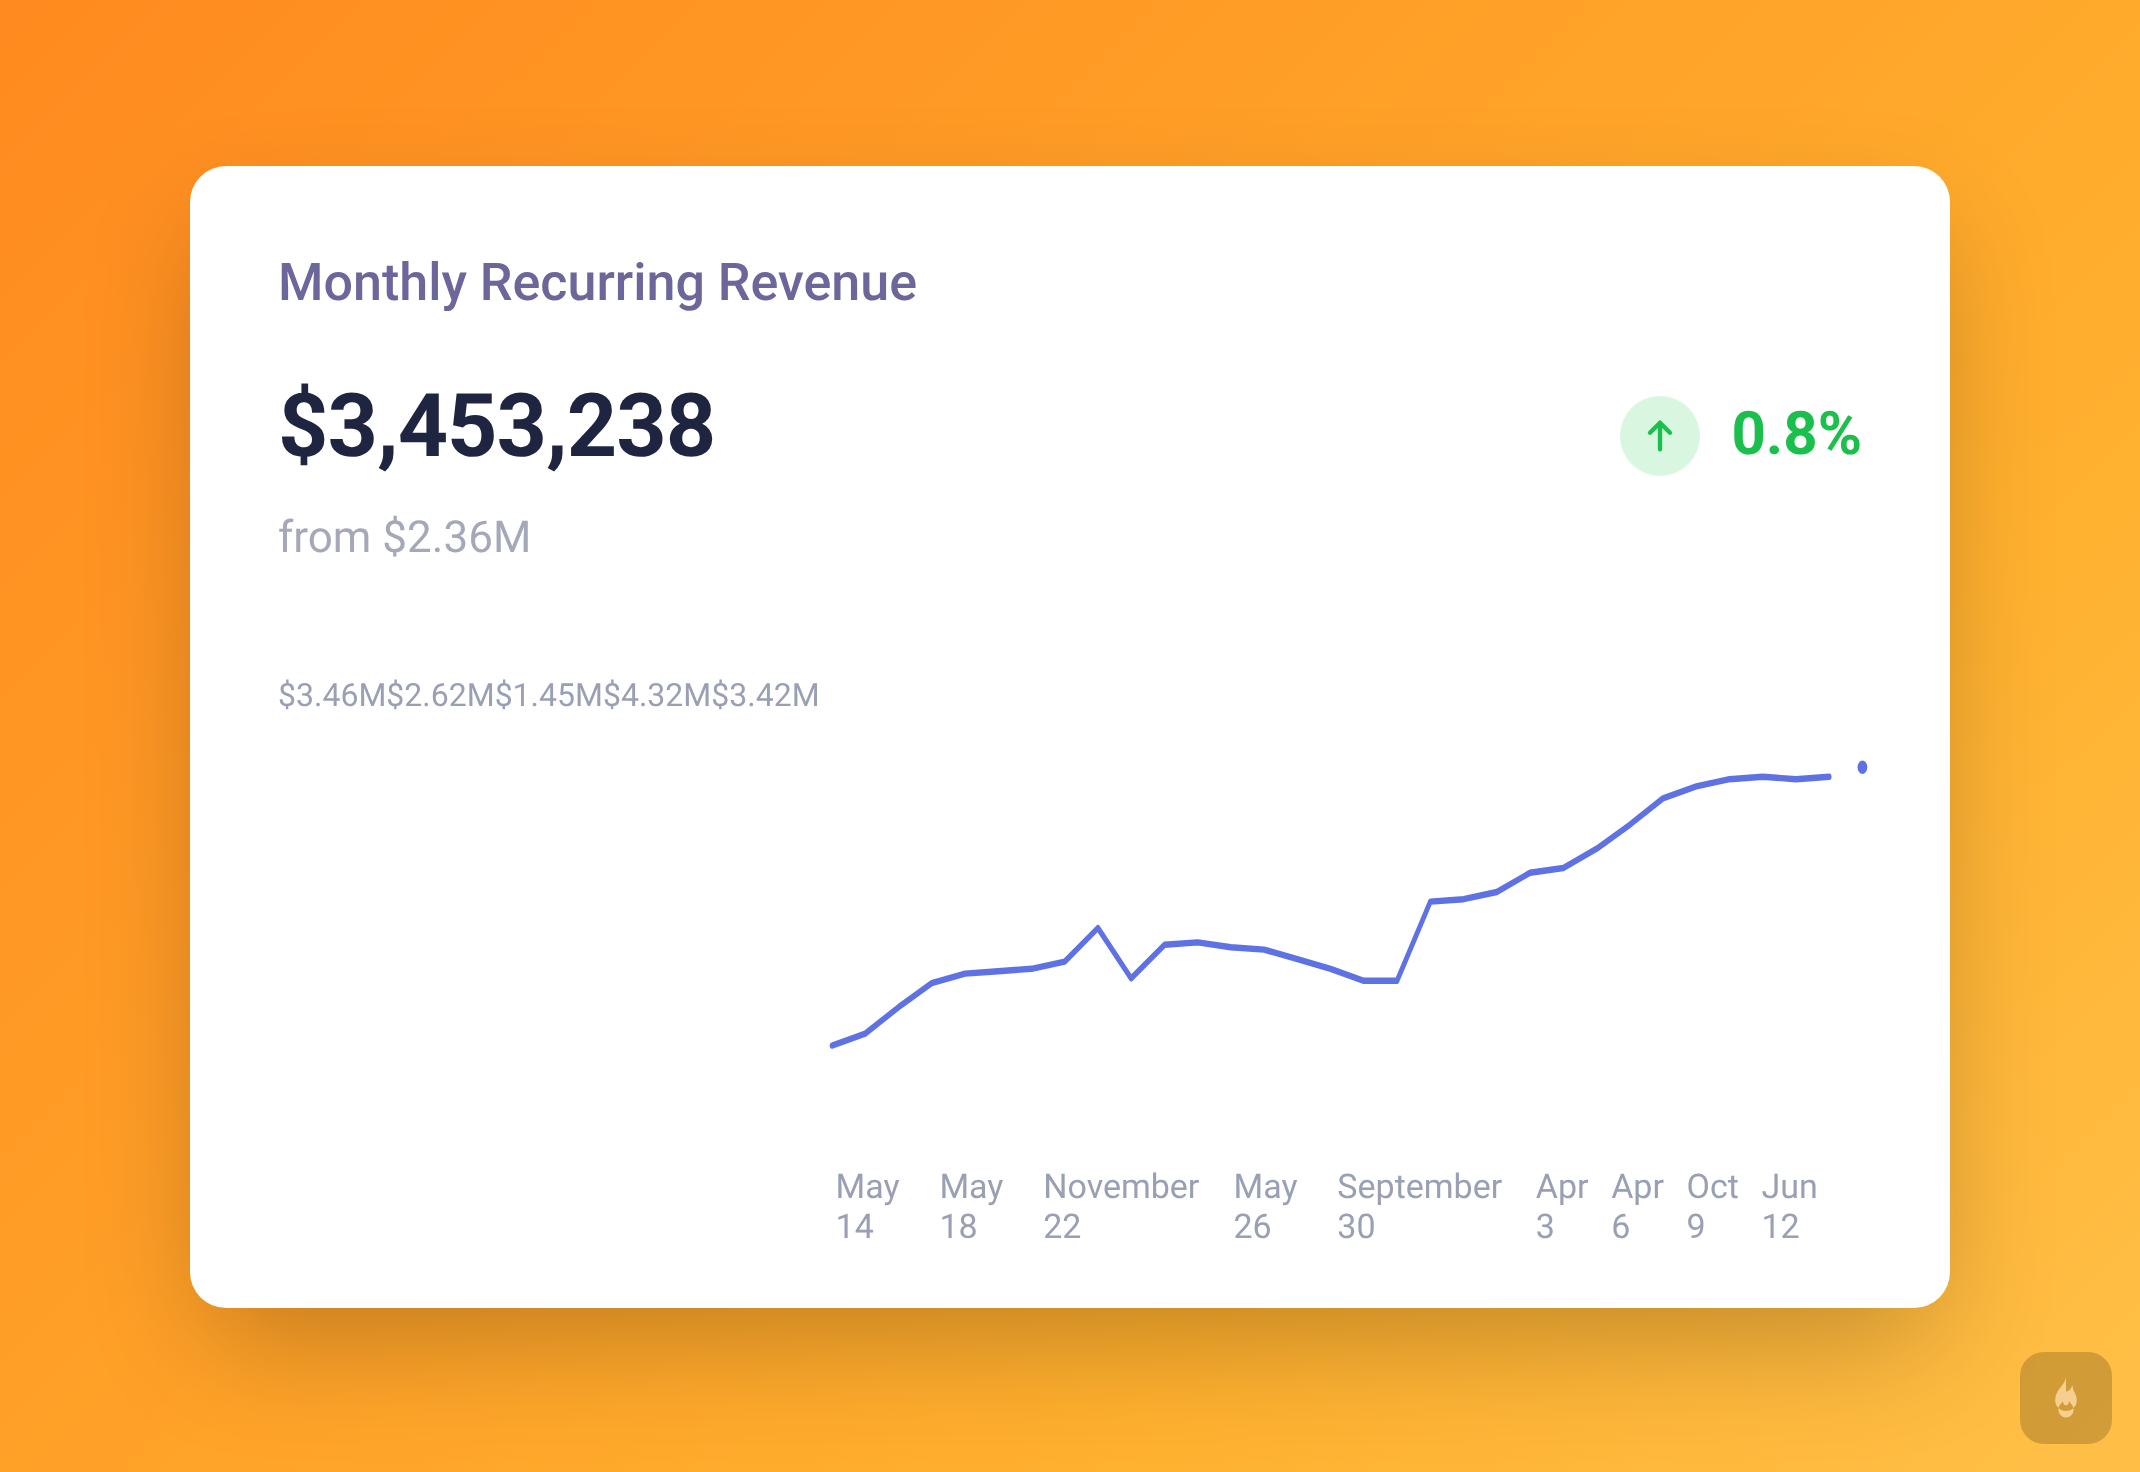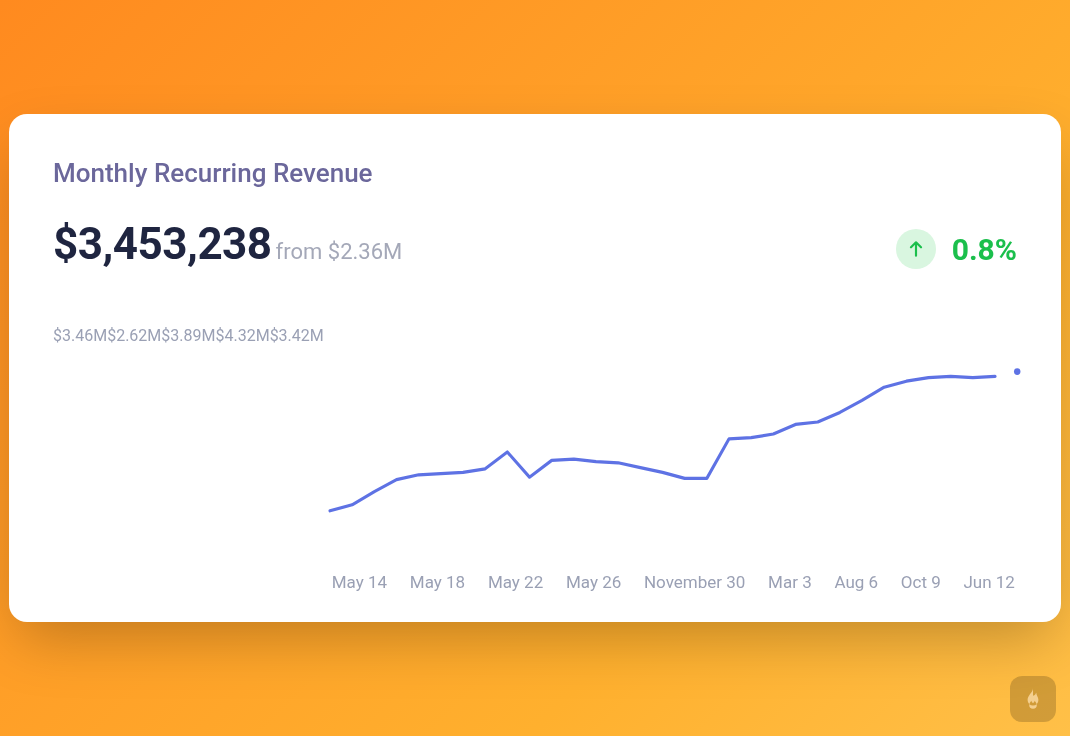--- a/index.html
+++ b/index.html
@@ -10,37 +10,37 @@
     display: flex;
     align-items: center;
     justify-content: center;
     min-height: 736px;
     width: 1070px;
     position: relative;
   }
   .card {
     background: #fff;
     border-radius: 18px;
-    width: 1052px;
+    width: 880px;
     padding: 44px 44px 30px 44px;
     box-shadow: 0 24px 60px -10px rgba(0,0,0,0.25);
   }
   .title {
     font-size: 26px;
     font-weight: 500;
     color: #6b679b;
     margin-bottom: 30px;
   }
   .stat-row {
     display: flex;
     align-items: baseline;
     justify-content: space-between;
     margin-bottom: 56px;
   }
-  .stat-left { display: flex; align-items: baseline; gap: 4px; }
+  .stat-left { display: flex; align-items: baseline; gap: 18px; flex-direction: column; }
   .big-number {
     font-size: 44px;
     font-weight: 700;
     color: #1f2540;
     letter-spacing: -0.5px;
   }
   .from-text {
     font-size: 22px;
     color: #a4a8b8;
   }
@@ -121,39 +121,39 @@
           </svg>
       </span>
       <span class="percent">0.8%</span>
     </div>
   </div>
 
   <div class="chart-wrap">
     <div class="y-axis">
         <span>$3.46M</span>
         <span>$2.62M</span>
-        <span>$3.89M</span>
+        <span>$1.45M</span>
         <span>$4.32M</span>
         <span>$3.42M</span>
       </div>
     <div class="plot-col">
       <div class="plot">
         <svg viewBox="0 0 720 240" preserveAspectRatio="none">
           <path class="line" d="M0.0 184.8 L23.2 178.8 L46.5 165.6 L69.7 153.6 L92.9 148.8 L116.1 147.6 L139.4 146.4 L162.6 142.8 L185.8 126.0 L209.0 151.2 L232.3 134.4 L255.5 133.2 L278.7 135.6 L301.9 136.8 L325.2 141.6 L348.4 146.4 L371.6 152.4 L394.8 152.4 L418.1 112.8 L441.3 111.6 L464.5 108.0 L487.7 98.4 L511.0 96.0 L534.2 86.4 L557.4 74.4 L580.6 61.2 L603.9 55.2 L627.1 51.6 L650.3 50.4 L673.5 51.6 L696.8 50.4"></path>
           <circle class="dot" r="3.4" cx="720.0" cy="45.6"></circle>
         </svg>
       </div>
       <div class="x-axis">
           <span>May 14</span>
           <span>May 18</span>
-          <span>May 22</span>
+          <span>November 22</span>
           <span>May 26</span>
-          <span>November 30</span>
-          <span>Mar 3</span>
-          <span>Aug 6</span>
+          <span>September 30</span>
+          <span>Apr 3</span>
+          <span>Apr 6</span>
           <span>Oct 9</span>
           <span>Jun 12</span>
         </div>
     </div>
   </div>
 </div>
 
 <div class="corner-logo">
   <svg viewBox="0 0 24 24">
       <path fill="#f4cf8f" d="M12 2c0 4-5 6-5 11a5 5 0 0 0 10 0c0-3-2-4-2-7 0 0-1 3-3 3 0-3 0-7 0-7zM12 21a3.5 3.5 0 0 1-3.5-3.5c0-2 1.5-3 2-4 .3 1.5 1 2 1.5 2 .5 0 1.2-.5 1.5-2 .5 1 2 2 2 4A3.5 3.5 0 0 1 12 21z"></path>

